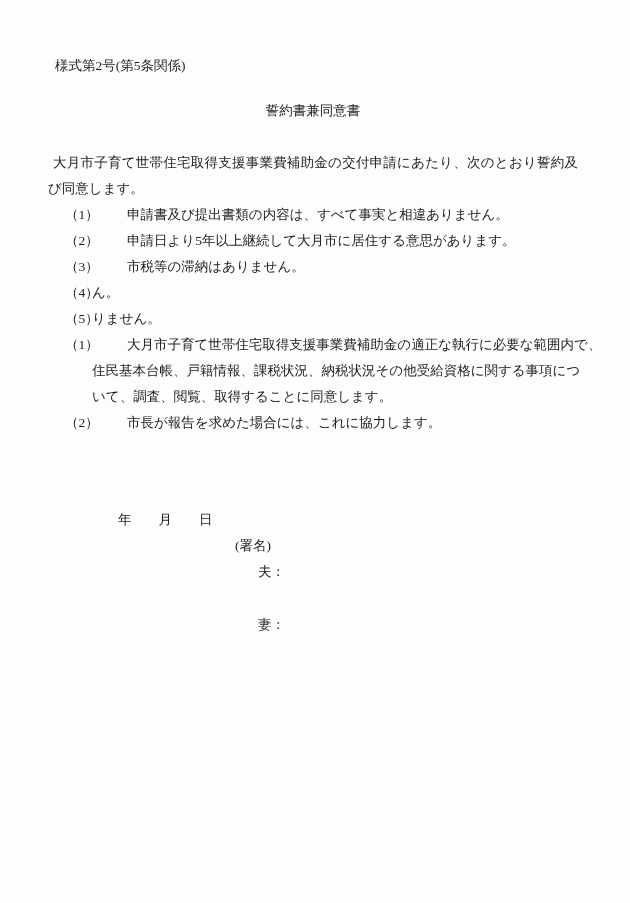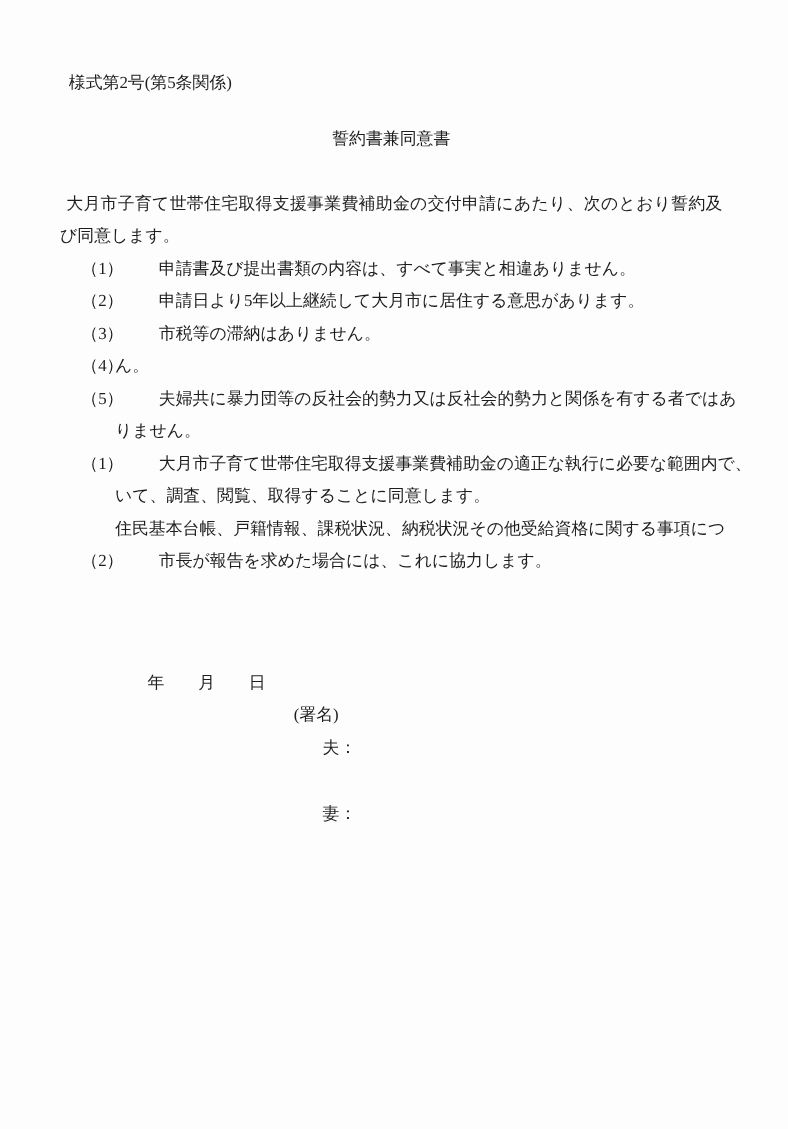--- a/index.html
+++ b/index.html
@@ -115,30 +115,29 @@
     <div class="line first">市税等の滞納はありません。</div>
   </div>
 
   <div class="item">
     <span class="marker">（4）</span>
     <div class="line">ん。</div>
   </div>
 
   <div class="item">
     <span class="marker">（5）</span>
-    <div class="line first jl">夫婦共に暴力団等の反社会的勢力又は反社会的勢力と関係を有する者ではあ</div>
     <div class="line">りません。</div>
   </div>
 
 
   <div class="item">
     <span class="marker">（1）</span>
     <div class="line first jl">大月市子育て世帯住宅取得支援事業費補助金の適正な執行に必要な範囲内で、</div>
+    <div class="line jl">住民基本台帳、戸籍情報、課税状況、納税状況その他受給資格に関する事項につ</div>
     <div class="line">いて、調査、閲覧、取得することに同意します。</div>
-    <div class="line jl">住民基本台帳、戸籍情報、課税状況、納税状況その他受給資格に関する事項につ</div>
   </div>
 
   <div class="item">
     <span class="marker">（2）</span>
     <div class="line first">市長が報告を求めた場合には、これに協力します。</div>
   </div>
 
   <div class="date-line">年　　月　　日</div>
 
   <div class="sig-label">(署名)</div>

